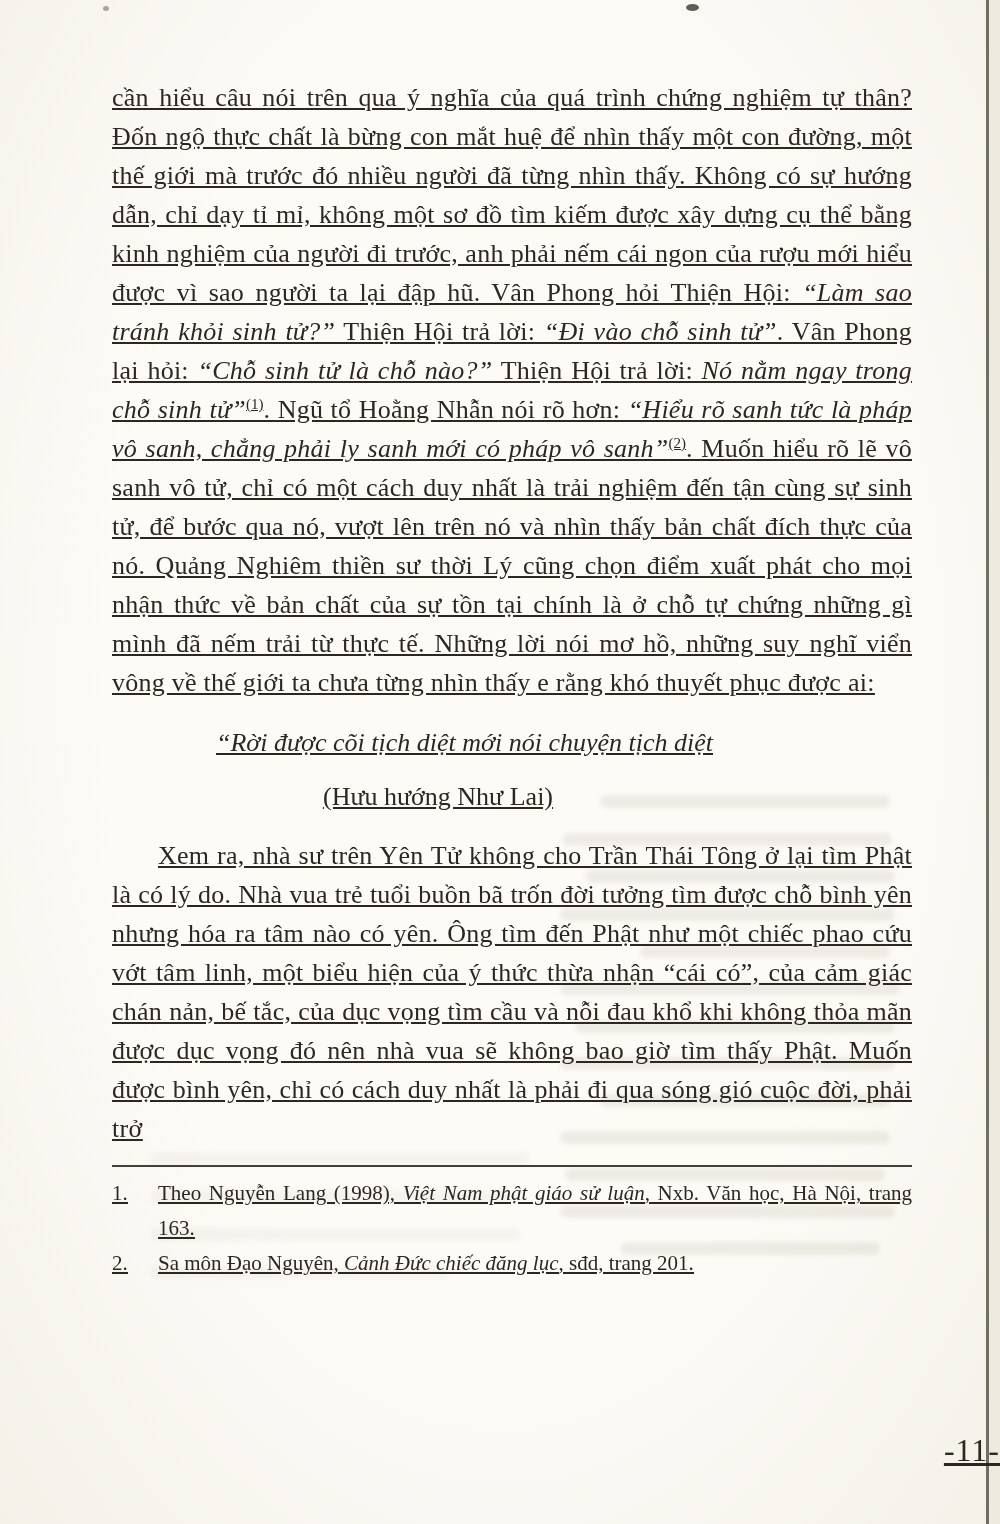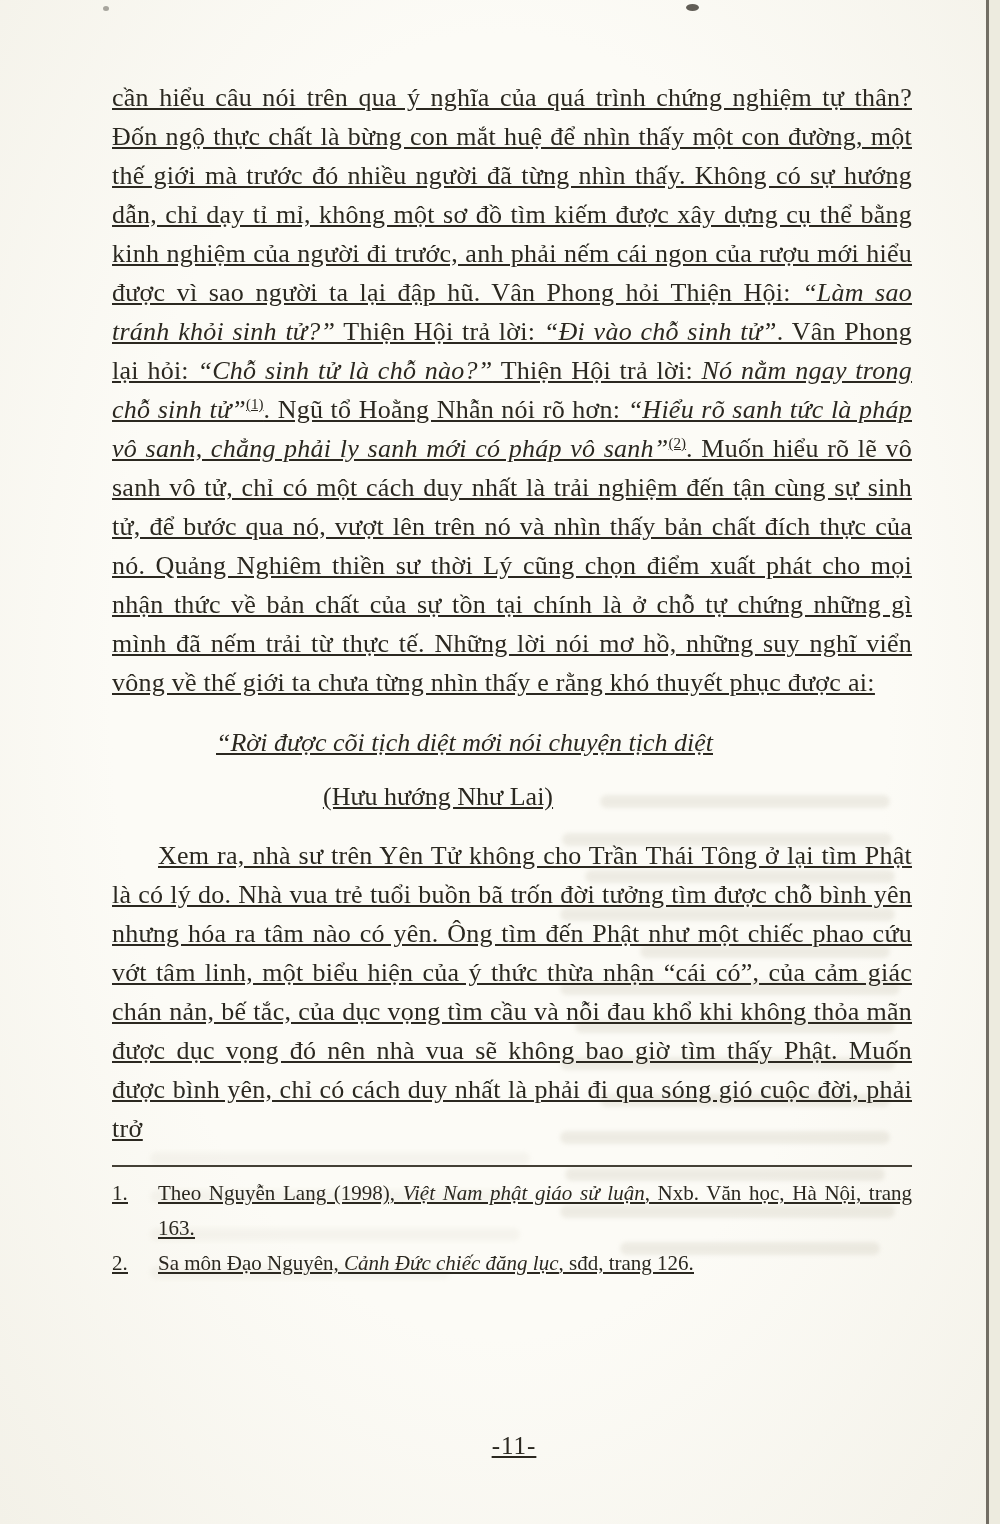--- a/index.html
+++ b/index.html
@@ -41,21 +41,21 @@
   .para2 { margin-top:12px; }
 
   .footnote-rule { margin-top:17px; width:800px; border-top:2px solid #444036; }
   .footnotes { margin-top:9px; font-size:21px; line-height:35px; }
   .footnote { display:flex; }
   .fn-num { flex:0 0 46px; }
   .fn-text { flex:1; text-align:justify; }
 
   .page-number {
     position:absolute; left:0; right:0; top:1432px;
-    text-align:center; font-size:25px; letter-spacing:1px;padding-left:28px;
+    text-align:right; font-size:32px; letter-spacing:1px;padding-left:28px;
   }
 </style>
 </head>
 <body>
 
 <div class="page">
 
   <div class="edge-strip"></div>
   <div class="edge-line"></div>
   <div class="speck s1"></div>
@@ -94,21 +94,21 @@
 
     <div class="footnote-rule"></div>
 
     <div class="footnotes">
       <div class="footnote">
         <span class="fn-num">1.</span>
         <span class="fn-text"><span>Theo Nguyễn Lang (1998), </span><span class="it">Việt Nam phật giáo sử luận</span><span>, Nxb. Văn học, Hà Nội, trang 163.</span></span>
       </div>
       <div class="footnote">
         <span class="fn-num">2.</span>
-        <span class="fn-text"><span>Sa môn Đạo Nguyên, </span><span class="it">Cảnh Đức chiếc đăng lục</span><span>, sđd, trang 126.</span></span>
+        <span class="fn-text"><span>Sa môn Đạo Nguyên, </span><span class="it">Cảnh Đức chiếc đăng lục</span><span>, sđd, trang 201.</span></span>
       </div>
     </div>
 
   </main>
 
   <div class="page-number">-11-</div>
 
 </div>
 
 </body></html>

